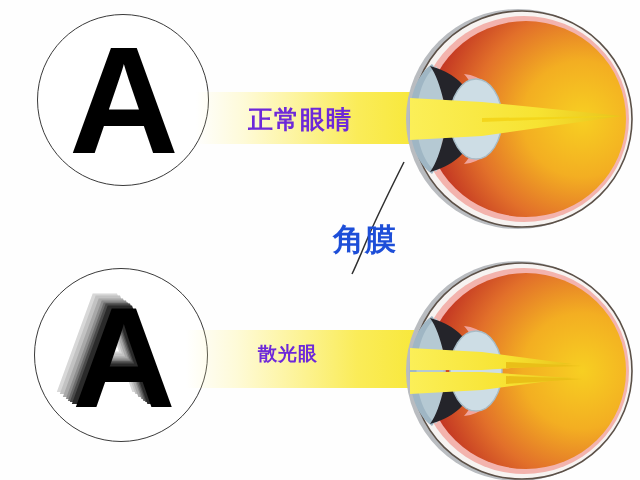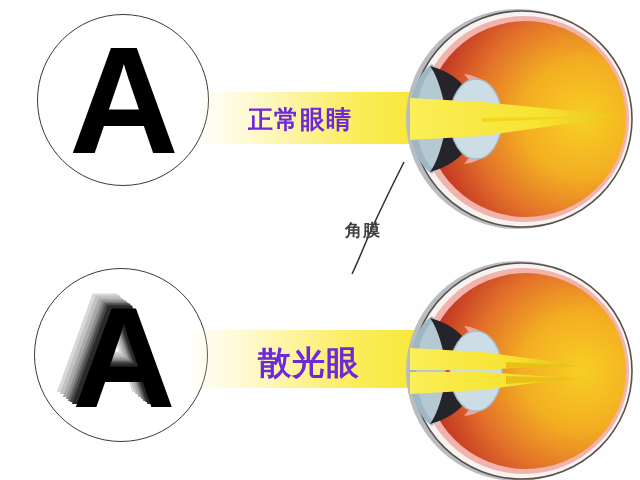--- a/index.html
+++ b/index.html
@@ -78,35 +78,35 @@
   #beam-astig  { left: 186px; top: 330px; width: 228px; height: 58px; }
 
   .beam-label {
     position: absolute;
     font-family: "DejaVu Sans", "Liberation Sans", sans-serif;
     font-weight: bold;
     color: #6d28d9;
     white-space: nowrap;
   }
   #label-normal { left: 248px; top: 103px; font-size: 25px; letter-spacing: 1px; }
-  #label-astig  { left: 258px; top: 341px; font-size: 33px; letter-spacing: 1px; }
+  #label-astig  { left: 258px; top: 341px; font-size: 19px; letter-spacing: 1px; }
 
   
   .eye { position: absolute; }
   #eye-normal { left: 386px; top: 6px;  width: 252px; height: 226px; }
   #eye-astig  { left: 386px; top: 258px; width: 252px; height: 232px; }
 
   .cornea-label {
     position: absolute;
-    left: 345px;
+    left: 333px;
     top: 219px;
     font-family: "DejaVu Sans", "Liberation Sans", sans-serif;
     font-weight: bold;
-    font-size: 17px;
-    color: #404040;
+    font-size: 31px;
+    color: #1d4ed8;
     white-space: nowrap;
     letter-spacing: 1px;
   }
   #leader-line {
     position: absolute;
     left: 330px;
     top: 160px;
     width: 90px;
     height: 115px;
     pointer-events: none;

